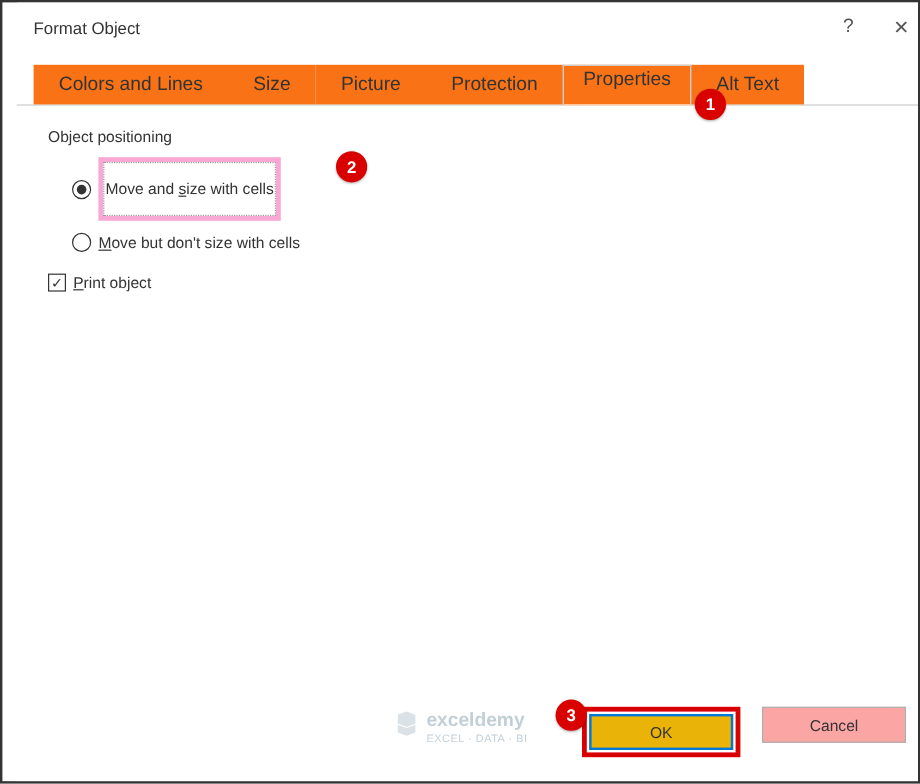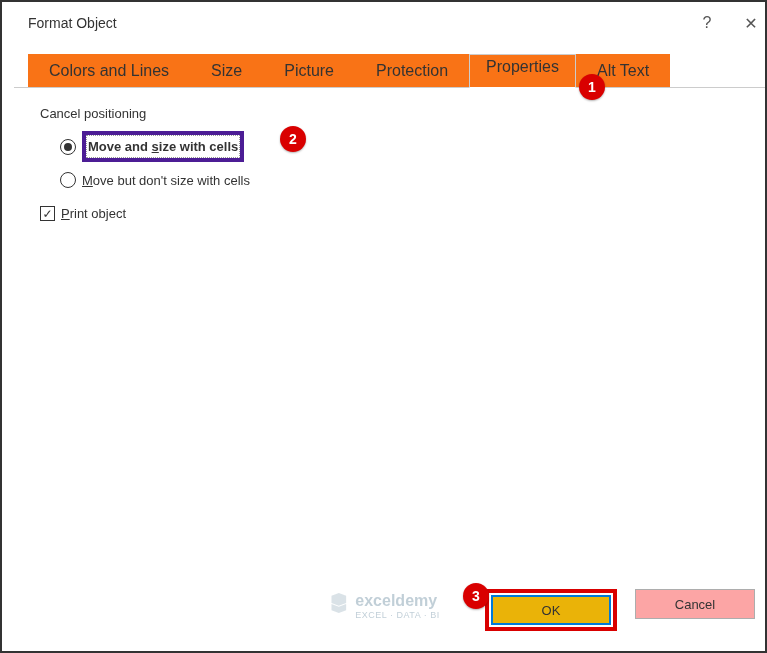--- a/index.html
+++ b/index.html
@@ -92,25 +92,24 @@
     flex-shrink: 0;
   }
   .radio.selected::after {
     content: "";
     width: 8px;
     height: 8px;
     background: #333;
     border-radius: 50%;
   }
   .radio-label.boxed {
-    border: 4px solid #4c1d95;
-    padding: 4px 2px;
+    border: 4px solid #f9a8d4;
+    padding: 15px 2px;
     outline: 1px dotted #999;
     outline-offset: -5px;
-    font-weight: bold;
   }
   .check {
     width: 15px;
     height: 15px;
     border: 1.3px solid #333;
     display: flex;
     align-items: center;
     justify-content: center;
     flex-shrink: 0;
     font-size: 12px;
@@ -190,21 +189,21 @@
     <div class="tab">Colors and Lines</div>
     <div class="tab">Size</div>
     <div class="tab">Picture</div>
     <div class="tab">Protection</div>
     <div class="tab active tab-highlight">Properties</div>
     <div class="tab">Alt Text</div>
     <div class="badge" style="left:565px; top:30px;">1</div>
   </div>
 
   <div class="content">
-    <div class="group-label">Cancel positioning</div>
+    <div class="group-label">Object positioning</div>
 
     <div class="radio-row" style="position:relative;">
       <div class="radio selected"></div>
       <span class="radio-label boxed">
         <span>Move and </span><span class="u">s</span><span>ize with cells</span>
       </span>
       <div class="badge" style="left:220px; top:-5px;">2</div>
     </div>
 
     <div class="radio-row">

